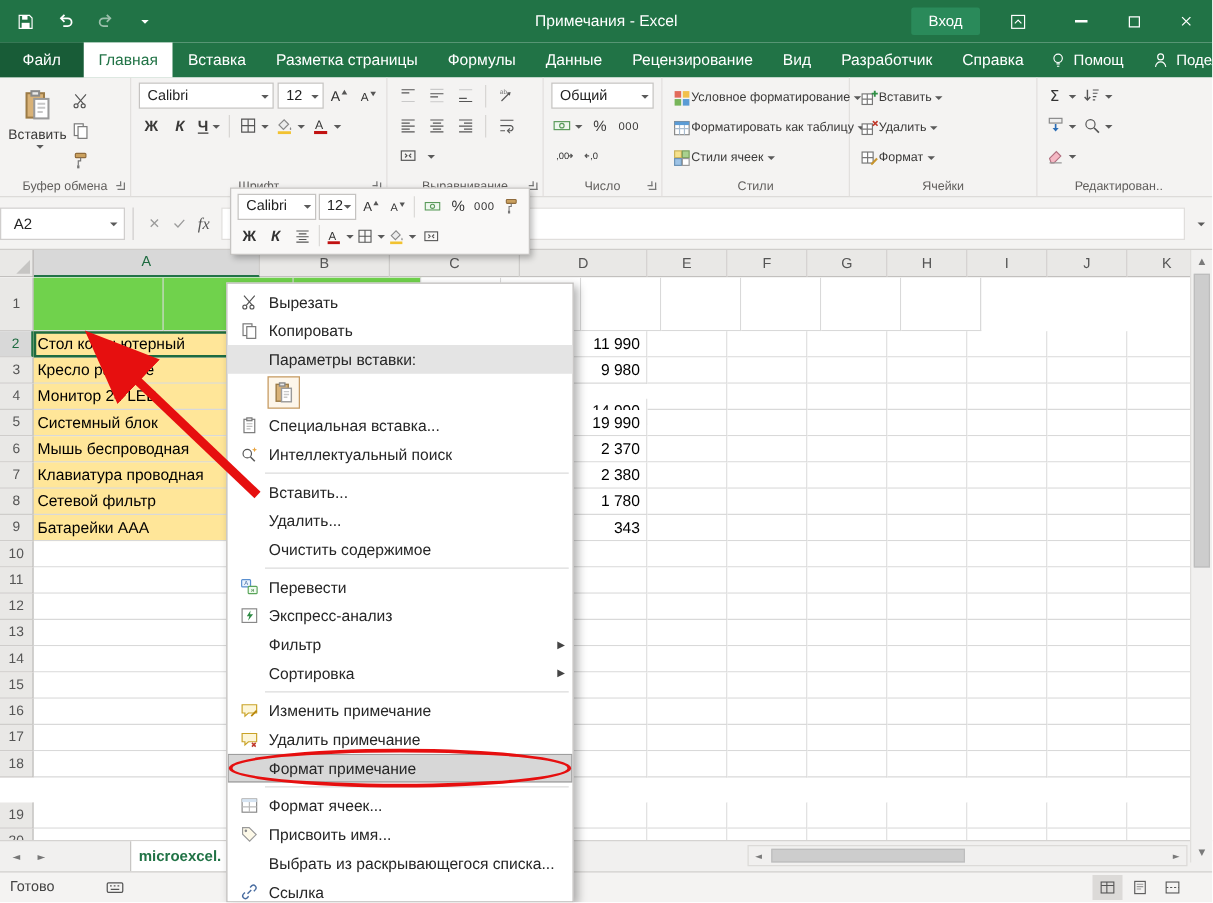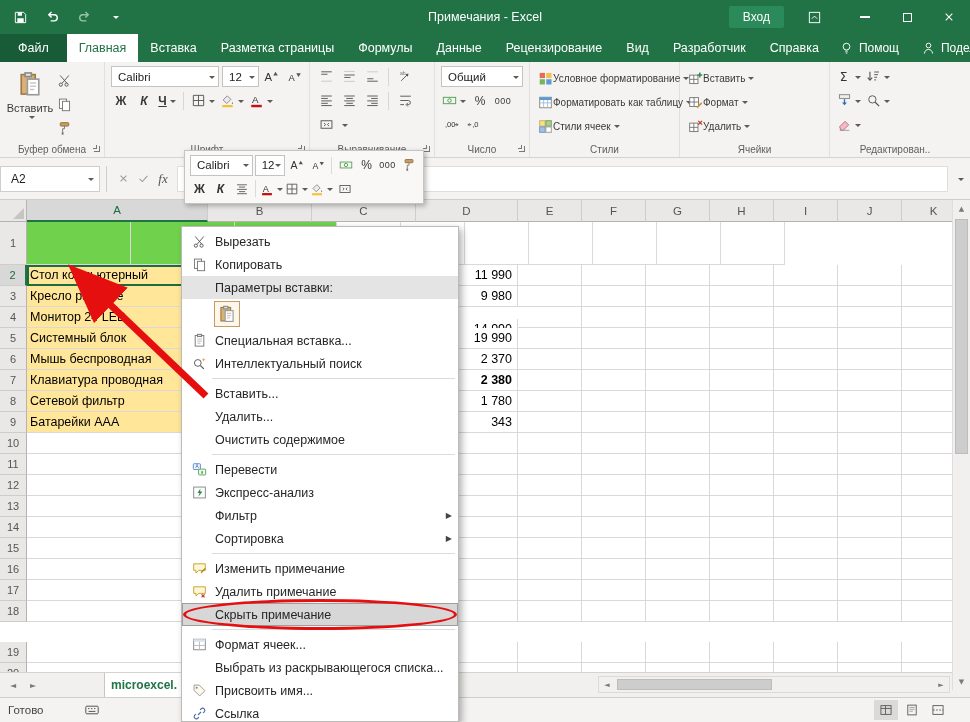--- a/index.html
+++ b/index.html
@@ -488,37 +488,37 @@
               <path d="M1.8 8.9h8.8M6.2 4.4v9" stroke="#777"></path>
               <path d="M12.6 1.6v5.2M10 4.2h5.2" stroke="#2f8f46" stroke-width="1.6"></path>
             </svg>
           </span>
           <span class="slbl">Вставить</span>
           <span class="caret"></span>
         </div>
       <div class="stylerow">
           <span class="icw">
             <svg viewBox="0 0 16 16">
-              <rect x="1.8" y="2.8" width="9.4" height="9.4" fill="#fff" stroke="#777"></rect>
-              <path d="M1.8 7.5h9.4M6.5 2.8v9.4" stroke="#777"></path>
-              <path d="M9.6 13.4l5-5" stroke="#c9952c" stroke-width="1.8"></path>
-            </svg>
-          </span>
-          <span class="slbl">Формат</span>
+              <rect x="1.8" y="4.4" width="8.8" height="9" fill="#fff" stroke="#777"></rect>
+              <path d="M1.8 8.9h8.8M6.2 4.4v9" stroke="#777"></path>
+              <path d="M11 2l4 4M15 2l-4 4" stroke="#c0392b" stroke-width="1.4"></path>
+            </svg>
+          </span>
+          <span class="slbl">Удалить</span>
           <span class="caret"></span>
         </div>
       <div class="stylerow">
           <span class="icw">
             <svg viewBox="0 0 16 16">
-              <rect x="1.8" y="4.4" width="8.8" height="9" fill="#fff" stroke="#777"></rect>
-              <path d="M1.8 8.9h8.8M6.2 4.4v9" stroke="#777"></path>
-              <path d="M11 2l4 4M15 2l-4 4" stroke="#c0392b" stroke-width="1.4"></path>
-            </svg>
-          </span>
-          <span class="slbl">Удалить</span>
+              <rect x="1.8" y="2.8" width="9.4" height="9.4" fill="#fff" stroke="#777"></rect>
+              <path d="M1.8 7.5h9.4M6.5 2.8v9.4" stroke="#777"></path>
+              <path d="M9.6 13.4l5-5" stroke="#c9952c" stroke-width="1.8"></path>
+            </svg>
+          </span>
+          <span class="slbl">Формат</span>
           <span class="caret"></span>
         </div>
       <div class="glabel">Ячейки</div>
     </div>
 
     <div class="rgroup" style="width:130px; border-right:none">
       <div class="frow">
         <span class="sbtn w">
             <span class="icw">
               <svg viewBox="0 0 16 16">
@@ -694,21 +694,21 @@
         <div class="cell" style="width: 64px; height: 21px;"></div>
         <div class="cell" style="width: 64px; height: 21px;"></div>
         <div class="cell" style="width: 64px; height: 21px;"></div>
         <div class="cell" style="width: 64px; height: 21px;"></div>
       </div>
       <div class="grow" style="height: 21px;">
         <div class="rnum">7</div>
         <div class="cell tan" style="width: 181px; height: 21px;">Клавиатура проводная</div>
         <div class="cell" style="width: 104px; height: 21px;"></div>
         <div class="cell" style="width: 104px; height: 21px;"></div>
-        <div class="cell numcell" style="width: 102px; height: 21px; font-weight: bold;">2 380</div>
+        <div class="cell numcell" style="width: 102px; height: 21px;">2 380</div>
         <div class="cell" style="width: 64px; height: 21px;"></div>
         <div class="cell" style="width: 64px; height: 21px;"></div>
         <div class="cell" style="width: 64px; height: 21px;"></div>
         <div class="cell" style="width: 64px; height: 21px;"></div>
         <div class="cell" style="width: 64px; height: 21px;"></div>
         <div class="cell" style="width: 64px; height: 21px;"></div>
         <div class="cell" style="width: 64px; height: 21px;"></div>
       </div>
       <div class="grow" style="height: 21px;">
         <div class="rnum">8</div>
@@ -1158,45 +1158,45 @@
         <span class="mic">
           <svg viewBox="0 0 16 16">
             <path d="M1.8 3h12.4v7H7.2l-3 2.8V10H1.8z" fill="#fdf6d8" stroke="#c9a227"></path>
             <path d="M10.2 11l3.2 3.2M13.4 11l-3.2 3.2" stroke="#c0392b" stroke-width="1.3"></path>
           </svg>
         </span>
         <span class="mlbl">Удалить примечание</span>
       </div>
       <div class="mi pressed circled">
         <span class="mic"></span>
-        <span class="mlbl">Скрыть примечание</span>
+        <span class="mlbl">Формат примечание</span>
       </div>
       <div class="msep"></div>
       <div class="mi">
         <span class="mic">
           <svg viewBox="0 0 16 16">
             <rect x="1.8" y="2.4" width="12.4" height="11.2" fill="#fff" stroke="#888"></rect>
             <rect x="1.8" y="2.4" width="12.4" height="2.6" fill="#d6e4f2"></rect>
             <path d="M1.8 9h12.4M8 5v8.6" stroke="#bbb"></path>
           </svg>
         </span>
         <span class="mlbl">Формат ячеек...</span>
       </div>
       <div class="mi">
+        <span class="mic">
+          <svg viewBox="0 0 16 16">
+            <path d="M2.2 2.2h5.6l6 6-5.6 5.6-6-6z" fill="#fdf9e8" stroke="#999"></path>
+            <circle cx="5" cy="5" r="1.1" fill="#888"></circle>
+          </svg>
+        </span>
+        <span class="mlbl">Присвоить имя...</span>
+      </div>
+      <div class="mi">
         <span class="mic"></span>
         <span class="mlbl">Выбрать из раскрывающегося списка...</span>
-      </div>
-      <div class="mi">
-        <span class="mic">
-          <svg viewBox="0 0 16 16">
-            <path d="M2.2 2.2h5.6l6 6-5.6 5.6-6-6z" fill="#fdf9e8" stroke="#999"></path>
-            <circle cx="5" cy="5" r="1.1" fill="#888"></circle>
-          </svg>
-        </span>
-        <span class="mlbl">Присвоить имя...</span>
       </div>
       <div class="mi">
         <span class="mic">
           <svg viewBox="0 0 16 16">
             <path d="M6.4 9.6l3.2-3.2" stroke="#4a6da0" stroke-width="1.2"></path>
             <path d="M7.4 11.8 5.9 13.3a2.3 2.3 0 0 1-3.2-3.2l1.5-1.5" fill="none" stroke="#4a6da0" stroke-width="1.2"></path>
             <path d="M8.6 4.2l1.5-1.5a2.3 2.3 0 0 1 3.2 3.2l-1.5 1.5" fill="none" stroke="#4a6da0" stroke-width="1.2"></path>
           </svg>
         </span>
         <span class="mlbl">Ссылка</span>

